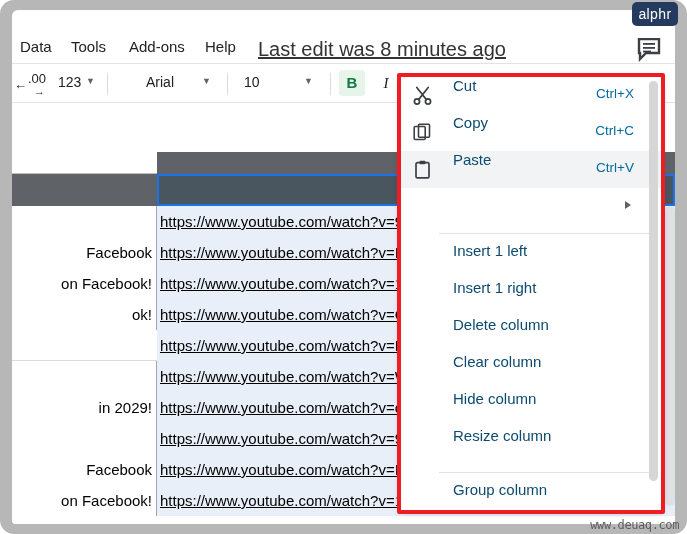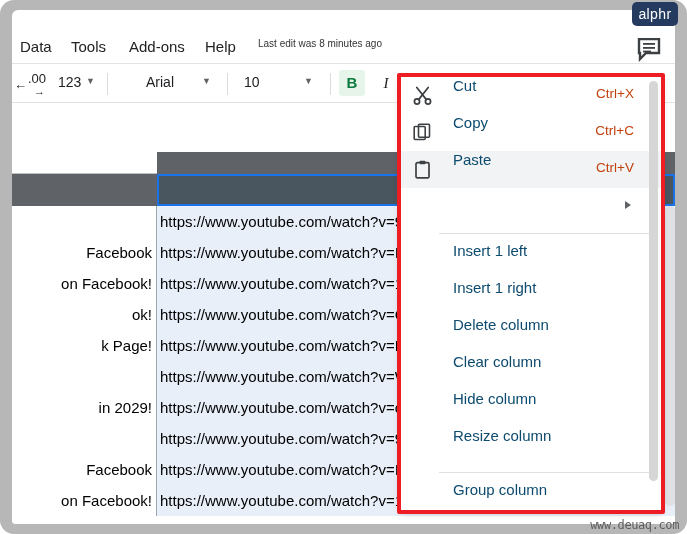--- a/index.html
+++ b/index.html
@@ -63,22 +63,23 @@
     color: #222222;
     white-space: nowrap;
   }
   #m-data    { left: 8px; text-align: center; }
   #m-tools   { left: 59px; }
   #m-addons  { left: 117px; }
   #m-help    { left: 193px; }
   #last-edit {
     position: absolute;
     left: 246px; top: 8px;
-    font-size: 10px;
+    font-size: 20px;
     color: #333333;
+    text-decoration: underline;
     white-space: nowrap;
   }
 
   
   #comment-icon {
     position: absolute;
     right: 12px; top: 28px;
     width: 26px; height: 24px;
     z-index: 55;
   }
@@ -229,21 +230,21 @@
     left: 145px; top: 0;
     width: 518px; height: 31px;
     background: #e8eff9;
     color: #000000;
     font-size: 15px;
     line-height: 31px;
     white-space: nowrap;
     overflow: hidden;
     padding-left: 3px;
   }
-  .cell-b span { }
+  .cell-b span { text-decoration: underline; }
 
   
   #sheet-scroll {
     position: absolute;
     right: 0px; top: 102px;
     width: 10px; height: 300px;
     background: #dfe1e5;
     border-radius: 5px;
     z-index: 8;
   }
@@ -285,21 +286,21 @@
     position: absolute;
     left: 52px; top: 0;
     font-size: 15px;
     color: #0c4a6e;
     white-space: nowrap;
   }
   .mi-accel {
     position: absolute;
     right: 27px; top: 9px;
     font-size: 13.5px;
-    color: #c2410c;
+    color: #0369a1;
     white-space: nowrap;
   }
   .mi-arrow {
     position: absolute;
     right: 30px; top: 13px;
     width: 0; height: 0;
     border-left: 6px solid #5f6368;
     border-top: 4px solid transparent;
     border-bottom: 4px solid transparent;
   }
@@ -411,23 +412,20 @@
               </div>
               <div class="cell-b"><span>https://www.youtube.com/watch?v=16</span></div>
             </div>
             <div class="row" style="top: 195px;">
               <div class="cell-a">
                 <span>ok!</span>
               </div>
               <div class="cell-b"><span>https://www.youtube.com/watch?v=G</span></div>
             </div>
             <div class="row" style="top: 226px;">
-              <div class="cell-a">
-                <span>k Page!</span>
-              </div>
               <div class="cell-b"><span>https://www.youtube.com/watch?v=F</span></div>
             </div>
             <div class="row" style="top: 257px;">
               <div class="cell-a">
                 <span></span>
               </div>
               <div class="cell-b"><span>https://www.youtube.com/watch?v=W</span></div>
             </div>
             <div class="row" style="top: 288px;">
               <div class="cell-a">

